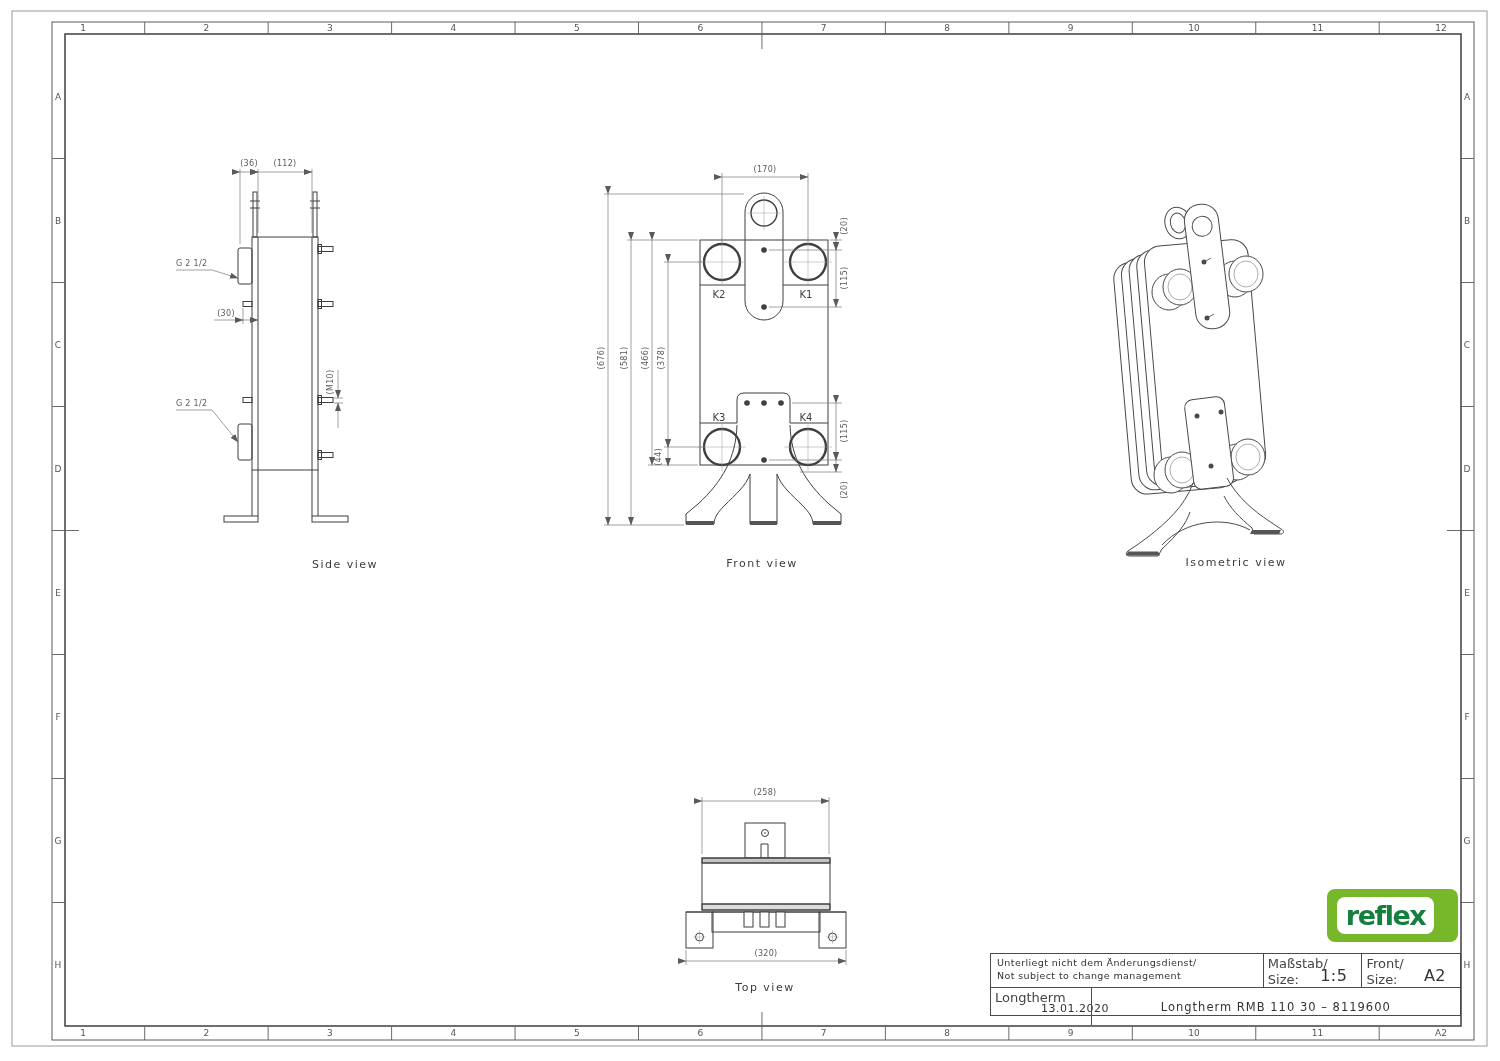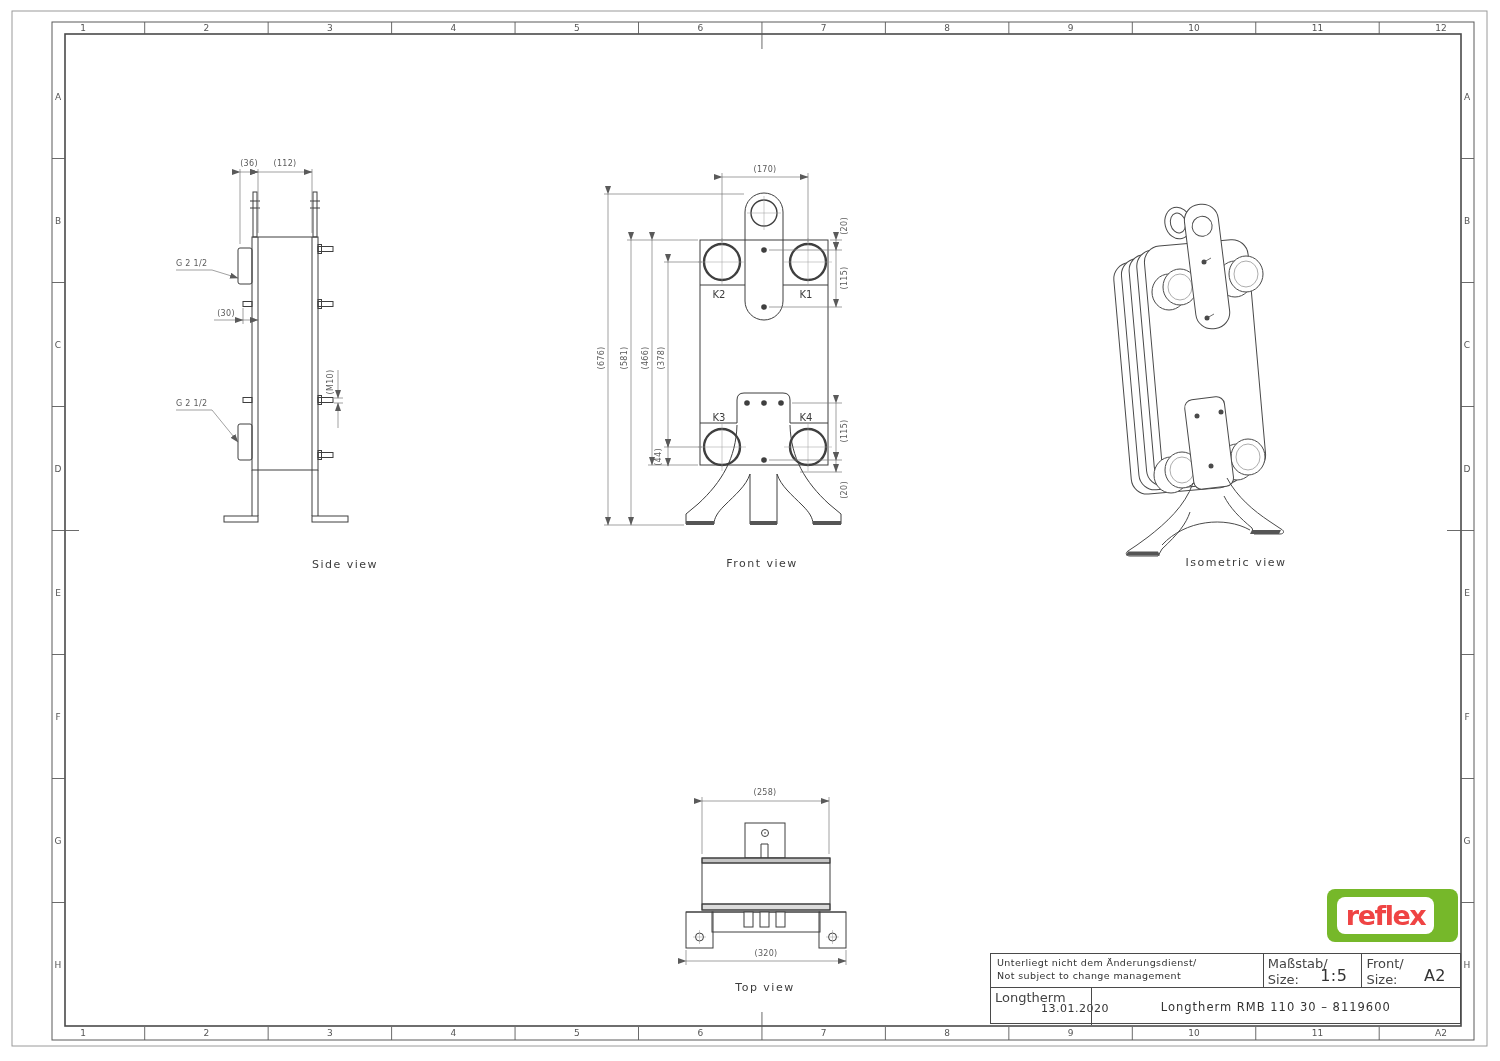--- a/index.html
+++ b/index.html
@@ -5,39 +5,39 @@
   html,body{margin:0;padding:0;background:#e8e8e8;}
   .page{position:relative;width:1500px;height:1061px;background:#ffffff;overflow:hidden;
         font-family:"DejaVu Sans",sans-serif;}
   svg{position:absolute;left:0;top:0;}
   svg text{font-family:"DejaVu Sans",sans-serif;fill:#474747;}
   .dimtext{font-size:8px;fill:#5a5a5a;letter-spacing:.3px;}
   .klabel{font-size:10px;fill:#3c3c3c;}
   .viewlabel{font-size:11px;fill:#3c3c3c;letter-spacing:1.5px;}
   .gridlabel{position:absolute;font-size:9px;color:#555;transform:translate(-50%,-50%);line-height:1;}
   
-  .titleblock{position:absolute;left:990px;top:953px;width:471px;height:71px;
+  .titleblock{position:absolute;left:990px;top:953px;width:471px;height:63px;
       border:1.3px solid #4a4a4a;box-sizing:border-box;color:#333;background:#fff;}
   .tb-row1{display:flex;height:34px;border-bottom:1.2px solid #4a4a4a;box-sizing:border-box;}
   .tb-row2{display:flex;height:37px;box-sizing:border-box;}
   .tb-cell{position:relative;box-sizing:border-box;height:100%;}
   .tb-note{width:273px;padding:3px 6px;font-size:9.5px;line-height:1.35;letter-spacing:.4px;}
   .tb-scale{width:99px;border-left:1.2px solid #4a4a4a;}
   .tb-format{width:99px;border-left:1.2px solid #4a4a4a;}
   .tb-minilabel{position:absolute;left:4px;top:2px;font-size:13px;line-height:1.25;color:#444;}
   .tb-value{position:absolute;right:14px;top:12px;font-size:16px;letter-spacing:.5px;}
   .tb-revision{width:100px;}
   .tb-revvalue{position:absolute;left:14px;top:14px;font-size:11px;letter-spacing:.5px;margin-left:36px;}
   .tb-title{width:371px;border-left:1.2px solid #4a4a4a;display:flex;align-items:center;justify-content:center;
       font-size:11.5px;letter-spacing:1px;}
   
   .logo{position:absolute;left:1327px;top:889px;width:131px;height:53px;border-radius:8px;}
   .logo-inner{position:absolute;left:10px;top:8px;width:97px;height:37px;background:#fff;border-radius:8px;
       display:flex;align-items:center;justify-content:center;}
-  .logo-text{font-size:27px;font-weight:bold;letter-spacing:-1.5px;color:#ef4444;}
+  .logo-text{font-size:27px;font-weight:bold;letter-spacing:-1.5px;color:#15803d;}
 </style>
 </head>
 <body>
 
 <div class="page">
 
   <svg width="1500" height="1061">
     <defs>
       <marker id="arr" markerWidth="9" markerHeight="8" refX="8" refY="3" orient="auto" markerUnits="userSpaceOnUse">
         <path d="M0,0 L8.5,3 L0,6 z" fill="#5a5a5a"></path>

